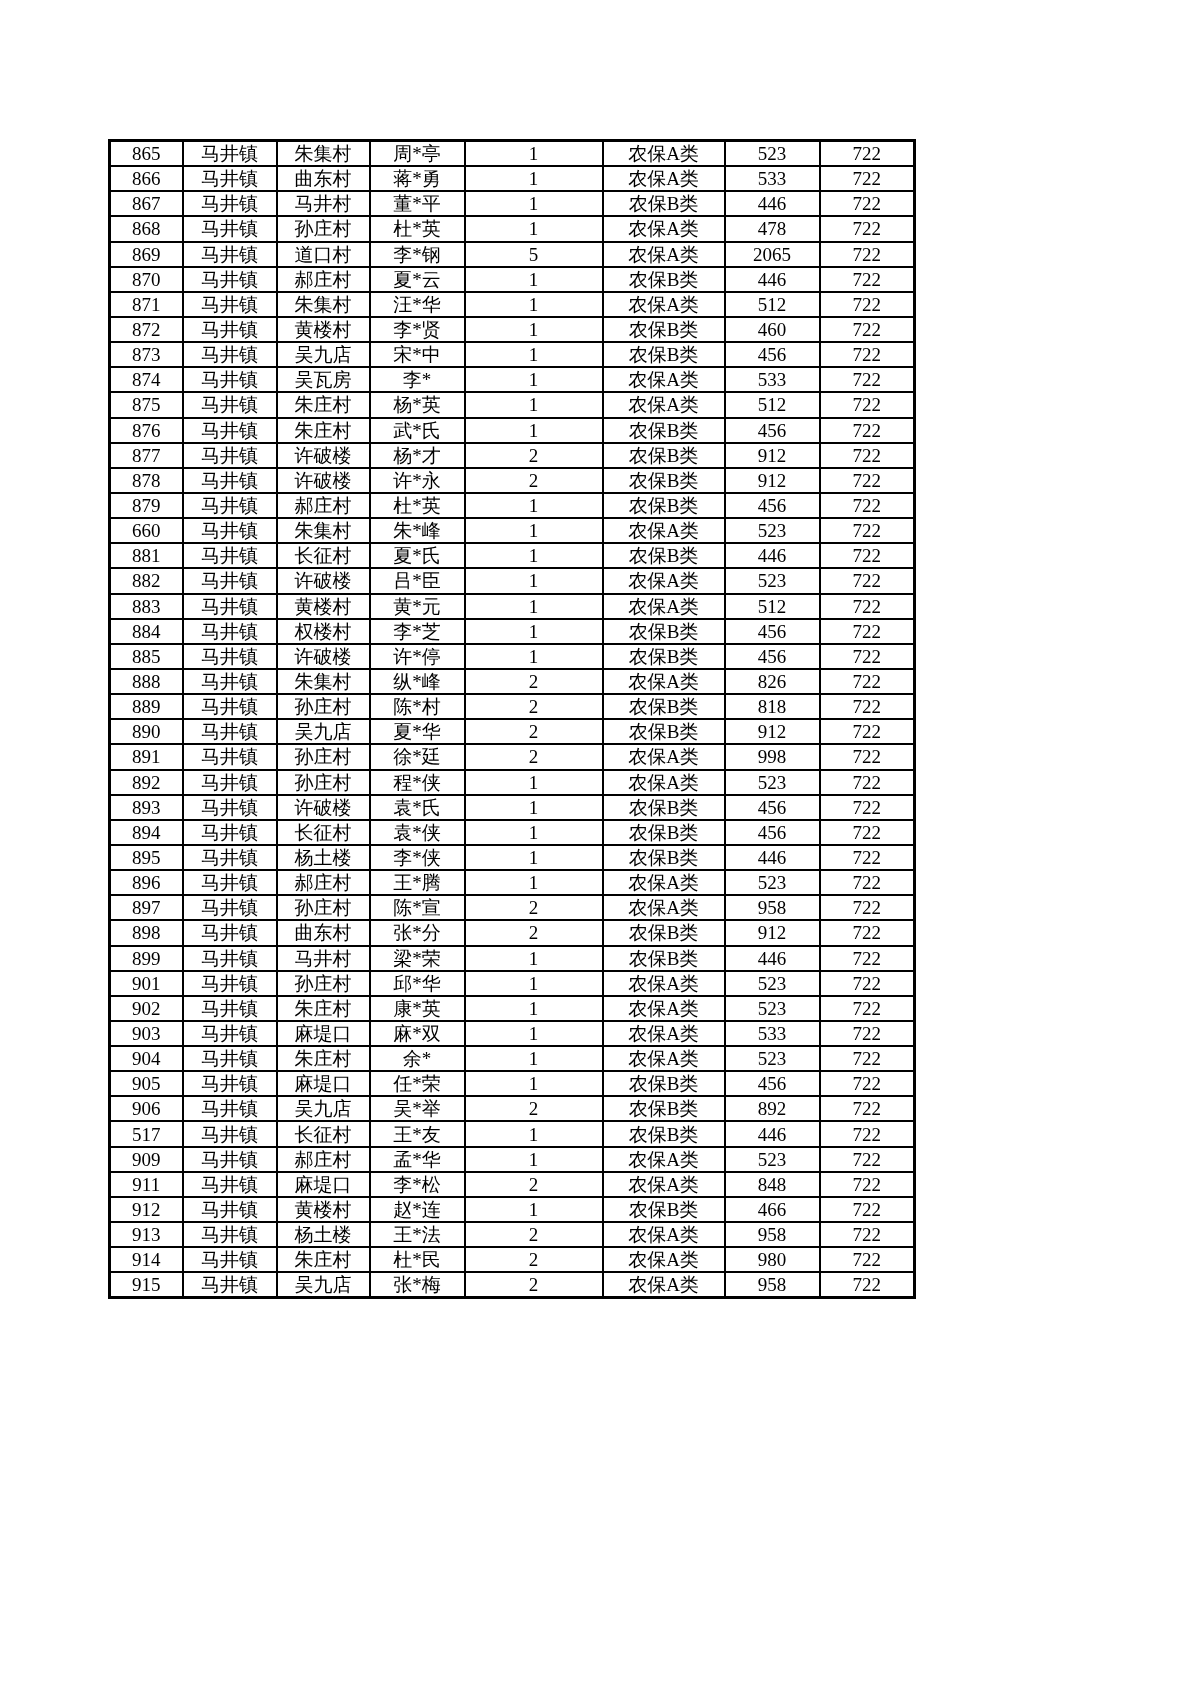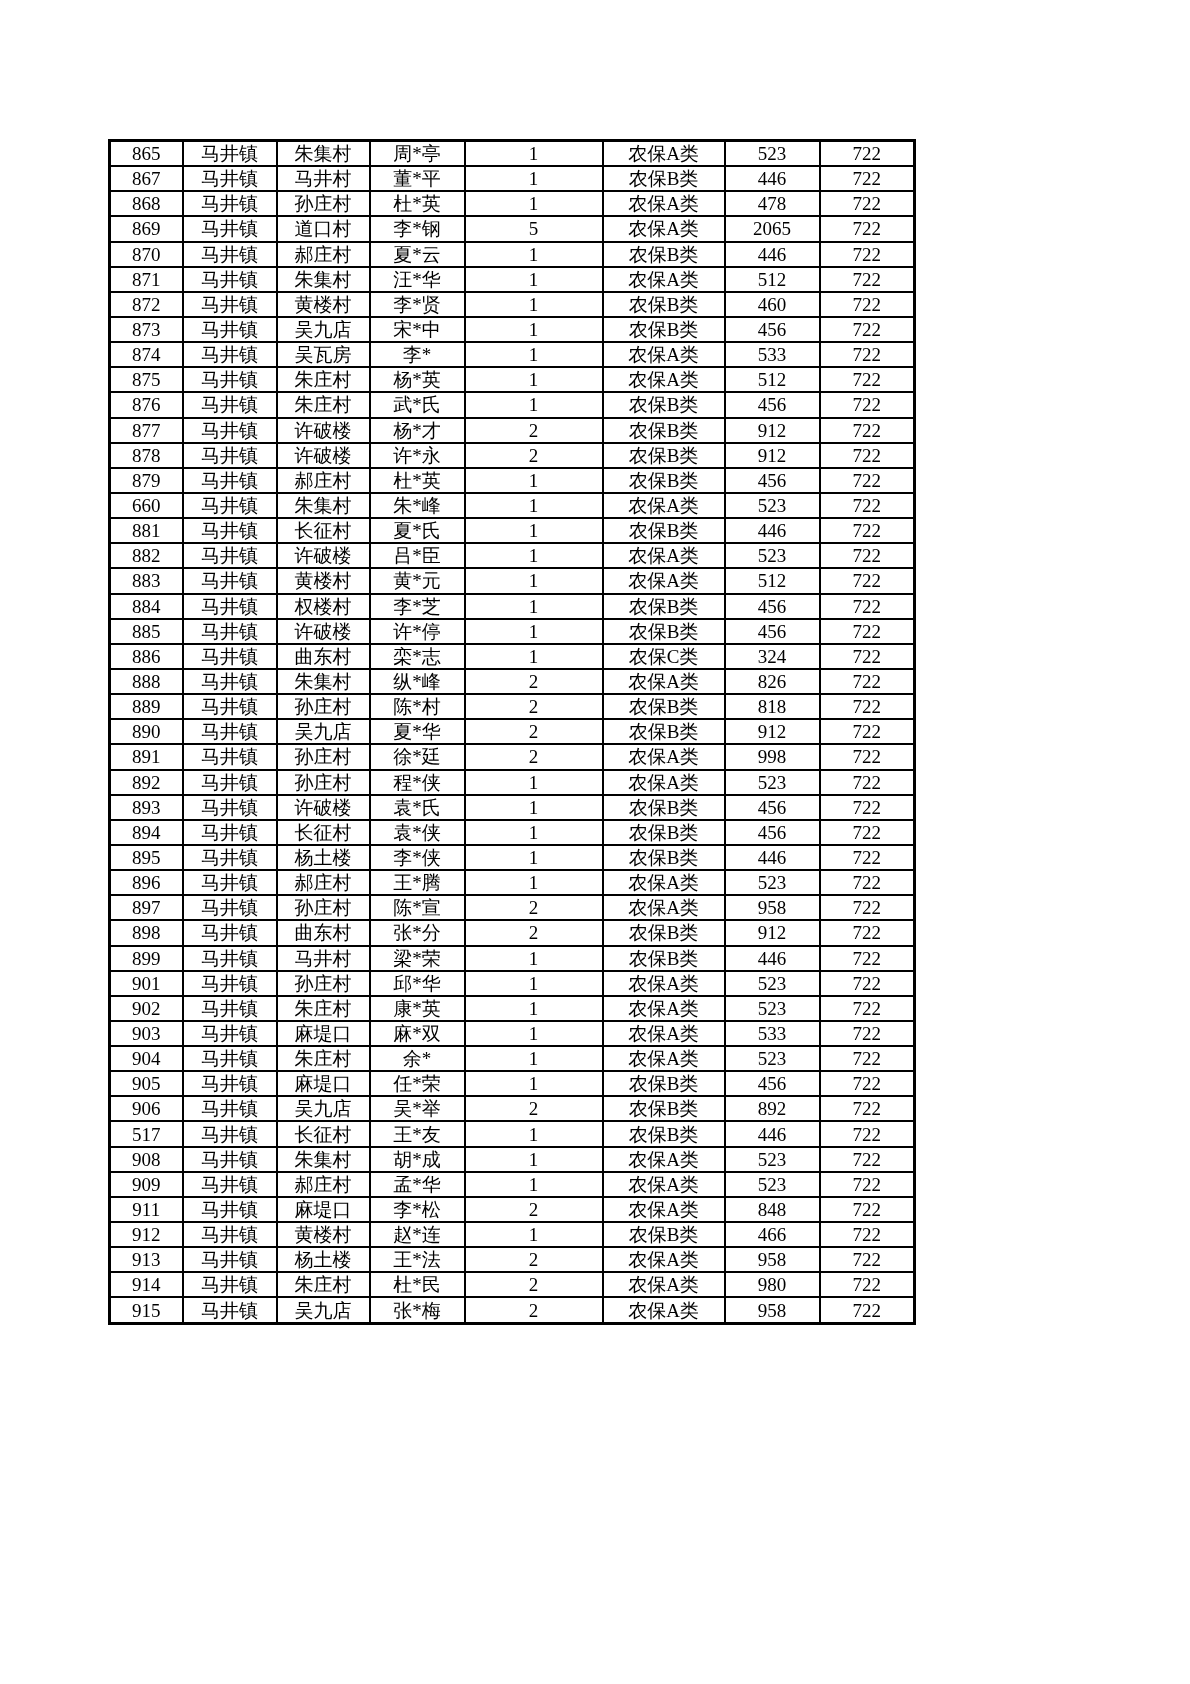--- a/index.html
+++ b/index.html
@@ -57,20 +57,30 @@
           <td>865</td>
           <td>马井镇</td>
           <td>朱集村</td>
           <td>周*亭</td>
           <td>1</td>
           <td>农保A类</td>
           <td>523</td>
           <td>722</td>
         </tr>
         <tr>
+          <td>866</td>
+          <td>马井镇</td>
+          <td>曲东村</td>
+          <td>蒋*勇</td>
+          <td>1</td>
+          <td>农保A类</td>
+          <td>533</td>
+          <td>722</td>
+        </tr>
+        <tr>
           <td>867</td>
           <td>马井镇</td>
           <td>马井村</td>
           <td>董*平</td>
           <td>1</td>
           <td>农保B类</td>
           <td>446</td>
           <td>722</td>
         </tr>
         <tr>
@@ -247,30 +257,20 @@
           <td>885</td>
           <td>马井镇</td>
           <td>许破楼</td>
           <td>许*停</td>
           <td>1</td>
           <td>农保B类</td>
           <td>456</td>
           <td>722</td>
         </tr>
         <tr>
-          <td>886</td>
-          <td>马井镇</td>
-          <td>曲东村</td>
-          <td>栾*志</td>
-          <td>1</td>
-          <td>农保C类</td>
-          <td>324</td>
-          <td>722</td>
-        </tr>
-        <tr>
           <td>888</td>
           <td>马井镇</td>
           <td>朱集村</td>
           <td>纵*峰</td>
           <td>2</td>
           <td>农保A类</td>
           <td>826</td>
           <td>722</td>
         </tr>
         <tr>
@@ -444,30 +444,20 @@
           <td>722</td>
         </tr>
         <tr>
           <td>517</td>
           <td>马井镇</td>
           <td>长征村</td>
           <td>王*友</td>
           <td>1</td>
           <td>农保B类</td>
           <td>446</td>
-          <td>722</td>
-        </tr>
-        <tr>
-          <td>908</td>
-          <td>马井镇</td>
-          <td>朱集村</td>
-          <td>胡*成</td>
-          <td>1</td>
-          <td>农保A类</td>
-          <td>523</td>
           <td>722</td>
         </tr>
         <tr>
           <td>909</td>
           <td>马井镇</td>
           <td>郝庄村</td>
           <td>孟*华</td>
           <td>1</td>
           <td>农保A类</td>
           <td>523</td>

